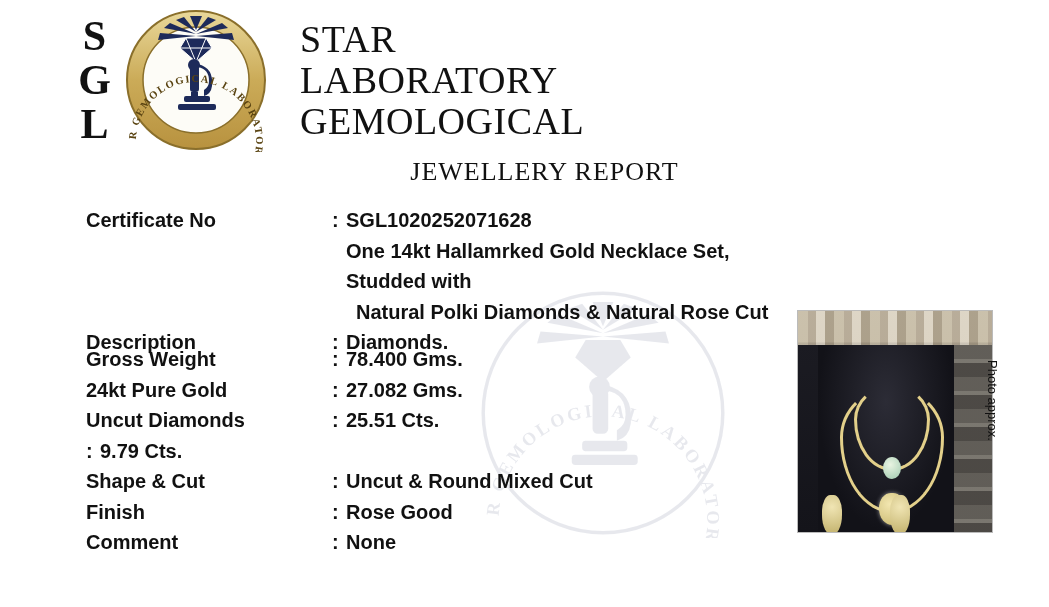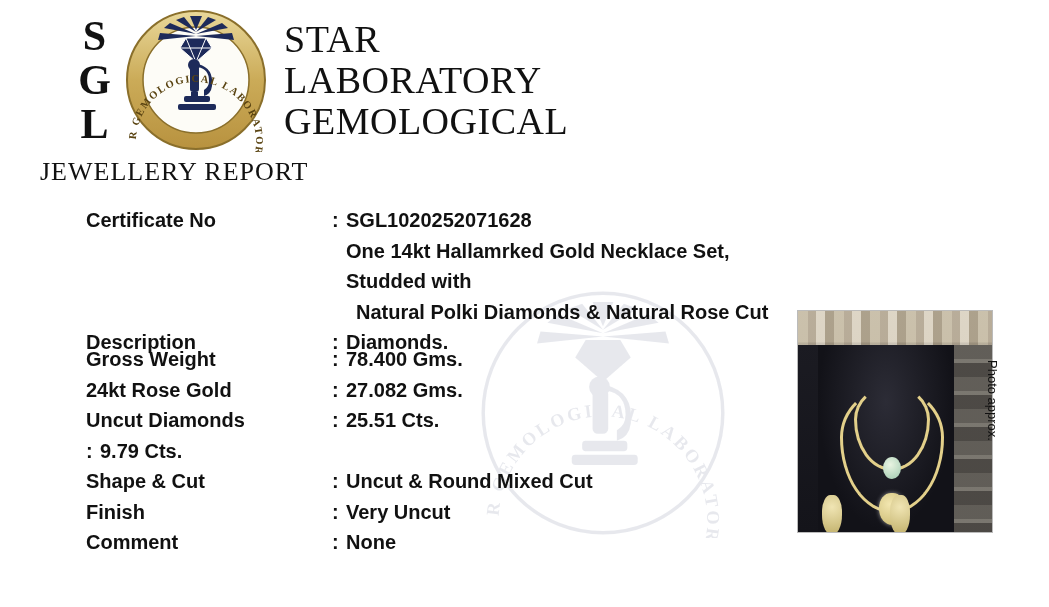--- a/index.html
+++ b/index.html
@@ -34,32 +34,32 @@
     width: 144px;
     height: 144px;
     margin-left: 6px;
     position: relative;
   }
   .company-name {
     font-family: "Liberation Serif", serif;
     font-size: 38px;
     line-height: 41px;
     color: #111;
-    margin-left: 16px;
+    margin-left: 32px;
     letter-spacing: 0.5px;
   }
   .company-name div { white-space: nowrap; }
 
   
   .report-title {
     position: absolute;
     top: 157px;
     left: 0;
     width: 100%;
-    text-align: left;
+    text-align: center;
     font-family: "Liberation Serif", serif;
     font-size: 26px;
     letter-spacing: 1px;
     color: #111;
     padding-left: 40px;
   }
 
   
   .watermark {
     position: absolute;
@@ -286,21 +286,21 @@
 
 <div class="fields-bottom">
 
   <div class="row">
     <span class="label">Gross Weight</span>
     <span class="colon">:</span>
     <span class="value">78.400 Gms.</span>
   </div>
 
   <div class="row">
-    <span class="label">24kt Rose Gold</span>
+    <span class="label">24kt Pure Gold</span>
     <span class="colon">:</span>
     <span class="value">27.082 Gms.</span>
   </div>
 
   <div class="row">
     <span class="label">Uncut Diamonds</span>
     <span class="colon">:</span>
     <span class="value">25.51 Cts.</span>
   </div>
 
@@ -311,21 +311,21 @@
 
   <div class="row">
     <span class="label">Shape &amp; Cut</span>
     <span class="colon">:</span>
     <span class="value">Uncut &amp; Round Mixed Cut</span>
   </div>
 
   <div class="row">
     <span class="label">Finish</span>
     <span class="colon">:</span>
-    <span class="value">Very Uncut</span>
+    <span class="value">Rose Good</span>
   </div>
 
   <div class="row">
     <span class="label">Comment</span>
     <span class="colon">:</span>
     <span class="value">None</span>
   </div>
 
 </div>
 

